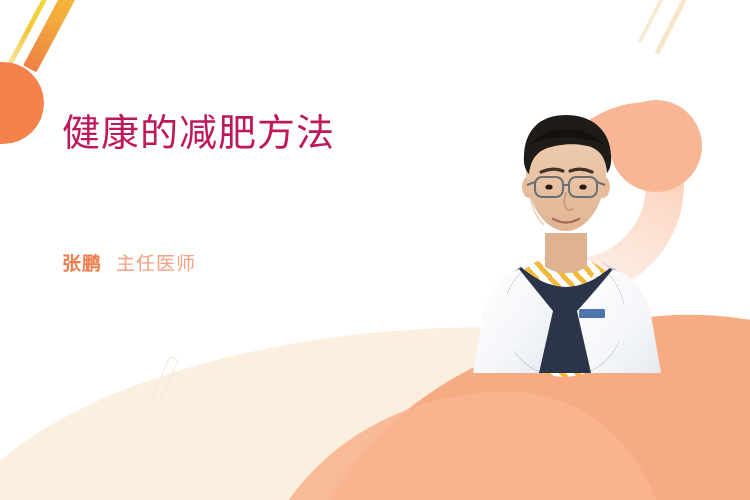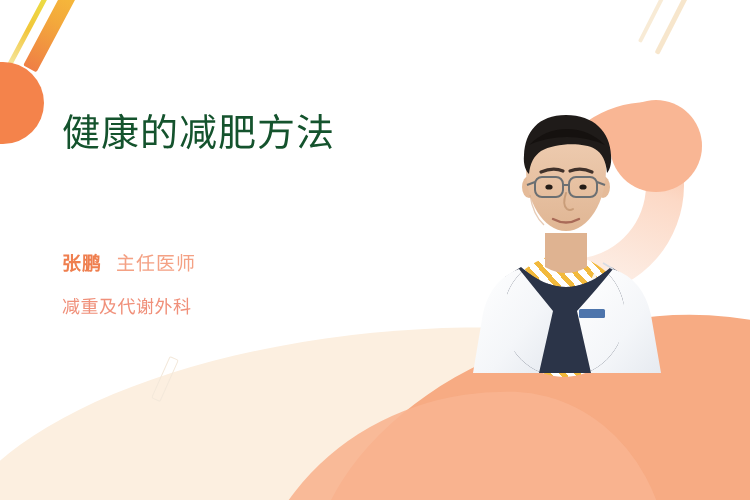--- a/index.html
+++ b/index.html
@@ -133,33 +133,33 @@
     position: absolute;
     left: 62px; top: 112px;
     width: 380px;
   }
   .title {
     margin: 0;
     font-size: 38px;
     line-height: 1.15;
     font-weight: 400;
     letter-spacing: 1px;
-    color: #14532d;
+    color: #be185d;
     font-family: "DejaVu Sans", "Liberation Sans", sans-serif;
   }
   .byline {
     position: absolute;
     left: 62px; top: 248px;
     width: 400px;
   }
   .name-row {
     display: flex;
     align-items: center;
     gap: 14px;
-    margin-bottom: 19px;
+    margin-bottom: 9px;
   }
   .doctor-name {
     font-size: 19px;
     font-weight: 700;
     color: #ef7f4f;
     letter-spacing: 1px;
     font-family: "DejaVu Sans", "Liberation Sans", sans-serif;
   }
   .doctor-title {
     font-size: 19px;
@@ -304,16 +304,15 @@
 
   <div class="text-block">
     <h1 class="title">健康的减肥方法</h1>
   </div>
 
   <div class="byline">
     <div class="name-row">
       <span class="doctor-name">张鹏</span>
       <span class="doctor-title">主任医师</span>
     </div>
-    <div class="affil-line">减重及代谢外科</div>
   </div>
 
 </div>
 
 </body></html>

